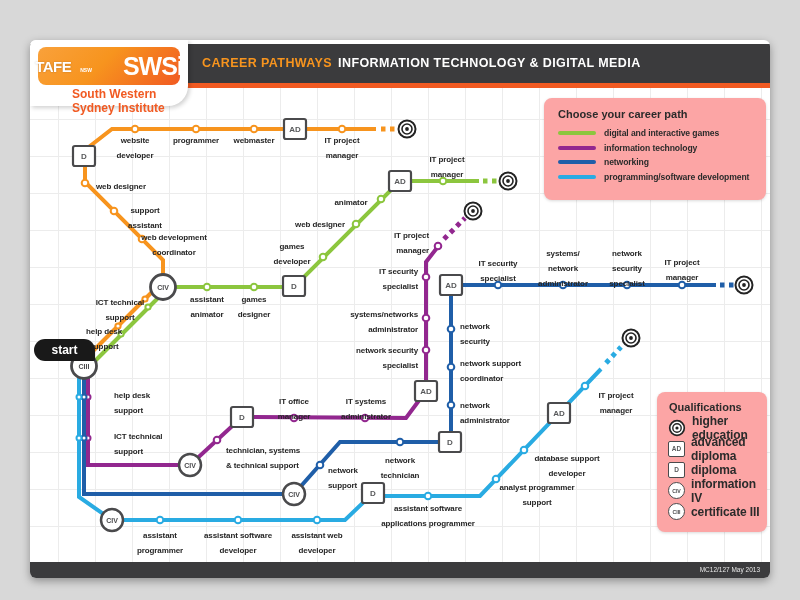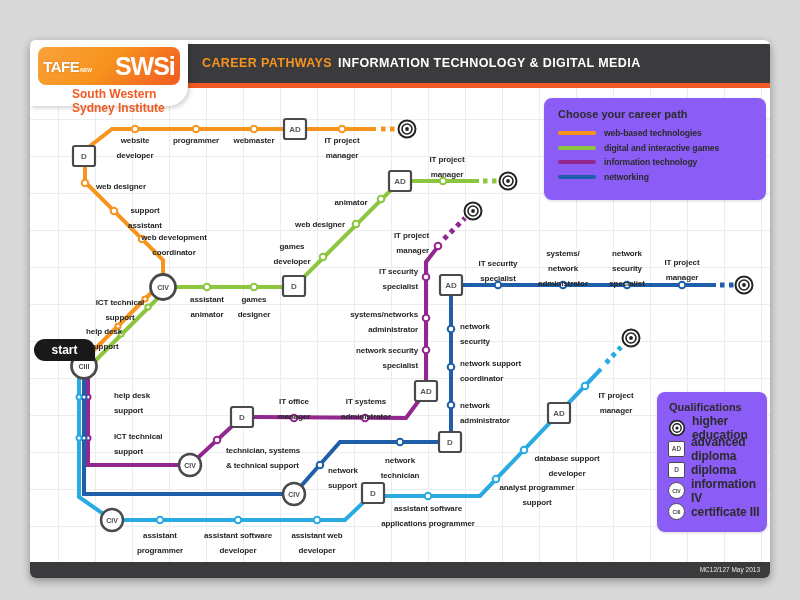--- a/index.html
+++ b/index.html
@@ -15,41 +15,41 @@
   
   .header-bar{position:absolute;left:0;top:4px;width:740px;height:39px;background:#3b3b3d;z-index:2;}
   .orange-strip{position:absolute;left:0;top:43px;width:740px;height:5px;background:#f15a22;z-index:2;}
   .header-title{position:absolute;left:172px;top:4px;height:39px;line-height:39px;
     font-size:12.5px;font-weight:700;letter-spacing:.4px;color:#ffffff;z-index:3;white-space:nowrap;}
   .header-title .accent{color:#f7941e;margin-right:6px;}
   .logo-panel{position:absolute;left:0;top:0;width:158px;height:66px;background:#ffffff;
     border-radius:0 0 20px 0;z-index:4;box-shadow:2px 2px 4px rgba(0,0,0,.18);}
   .logo-badge{margin:7px 8px 2px 8px;height:38px;border-radius:8px;
     background:linear-gradient(135deg,#f9a13b 0%,#f7941e 45%,#f15a22 100%);
-    display:flex;align-items:center;justify-content:center;color:#fff;}
+    display:flex;align-items:center;justify-content:center;color:#fff;gap:8px;}
   .logo-badge .tafe{font-size:15px;font-weight:900;letter-spacing:-.5px;text-shadow:0 0 2px rgba(0,0,0,.25);}
   .logo-badge .nsw{font-size:5px;font-weight:700;margin:8px 3px 0 1px;}
   .logo-badge .swsi{font-size:25px;font-weight:900;letter-spacing:-1px;margin-left:20px;}
   .institute{font-size:12px;font-weight:700;color:#f15a22;text-align:left;margin-top:1px;margin-left:42px;}
   
   .grid{position:absolute;left:0;top:48px;width:740px;height:474px;
     background-image:linear-gradient(to right,#ececec 1px,transparent 1px),
                      linear-gradient(to bottom,#ececec 1px,transparent 1px);
     background-size:37px 37px;background-position:-9px -6px;z-index:0;}
   svg.map{position:absolute;left:0;top:0;z-index:1;}
   
   .lbl{position:absolute;font-size:8px;line-height:15px;font-weight:700;color:#262626;
     white-space:pre-line;z-index:2;letter-spacing:-.1px;}
   .lbl.c{transform:translateX(-50%);text-align:center;}
   .lbl.r{text-align:right;}
   .start-badge{position:absolute;left:4px;top:299px;width:61px;height:22px;background:#191919;
     color:#fff;border-radius:12px 12px 2px 12px;font-size:12px;font-weight:700;line-height:22px;
     text-align:center;z-index:3;}
   
-  .panel{position:absolute;background:#8b5cf6;border-radius:8px;box-shadow:0 1px 3px rgba(0,0,0,.15);z-index:3;}
+  .panel{position:absolute;background:#fca5a5;border-radius:8px;box-shadow:0 1px 3px rgba(0,0,0,.15);z-index:3;}
   .legend{left:514px;top:58px;width:222px;height:102px;padding:0;}
   .panel-title{font-size:11px;font-weight:700;color:#2b2b2b;margin:10px 0 6px 14px;}
   .leg-row{display:flex;align-items:center;height:14.5px;padding-left:14px;}
   .leg-sw{width:38px;height:4px;border-radius:2px;margin-right:8px;flex:none;}
   .leg-label{font-size:8.6px;font-weight:700;color:#2b2b2b;letter-spacing:-.1px;}
   .quals{left:627px;top:352px;width:110px;height:140px;}
   .quals .panel-title{margin:9px 0 4px 12px;}
   .q-row{display:flex;align-items:center;height:21px;padding-left:11px;}
   .q-ico{flex:none;margin-right:6px;display:flex;align-items:center;justify-content:center;}
   .q-box{width:15px;height:14px;border:1.6px solid #4a4a4c;border-radius:2px;background:#fff;
@@ -331,34 +331,34 @@
 support</div>
     <div class="lbl c" style="left:537px;top:411px">database support
 developer</div>
     <div class="lbl c" style="left:586px;top:348px">IT project
 manager</div>
   </div>
 
   <div class="panel legend">
     <div class="panel-title">Choose your career path</div>
     <div class="leg-row">
-      <span class="leg-sw" style="background:#F7941E"></span>
-      <span class="leg-label">web-based technologies</span>
-    </div>
-    <div class="leg-row">
       <span class="leg-sw" style="background:#8CC63E"></span>
       <span class="leg-label">digital and interactive games</span>
     </div>
     <div class="leg-row">
       <span class="leg-sw" style="background:#92278F"></span>
       <span class="leg-label">information technology</span>
     </div>
     <div class="leg-row">
       <span class="leg-sw" style="background:#1F5EA8"></span>
       <span class="leg-label">networking</span>
+    </div>
+    <div class="leg-row">
+      <span class="leg-sw" style="background:#29ABE2"></span>
+      <span class="leg-label">programming/software development</span>
     </div>
   </div>
 
   <div class="panel quals">
     <div class="panel-title">Qualifications</div>
     <div class="q-row">
       <span class="q-ico">
         <svg width="18" height="18" viewBox="0 0 18 18">
             <circle cx="9" cy="9" r="7.3" fill="#fff" stroke="#232323" stroke-width="1.7"></circle>
             <circle cx="9" cy="9" r="4.2" fill="none" stroke="#232323" stroke-width="1.4"></circle>

